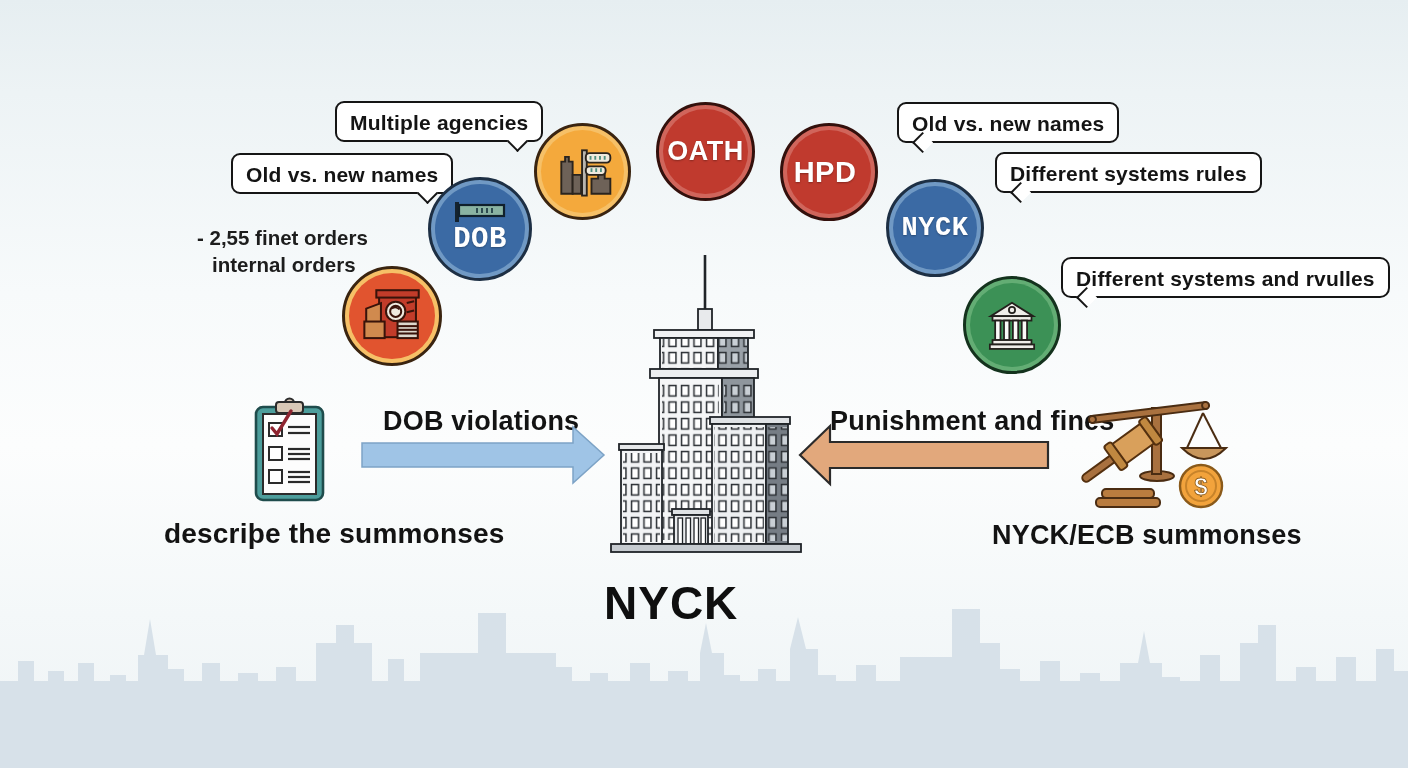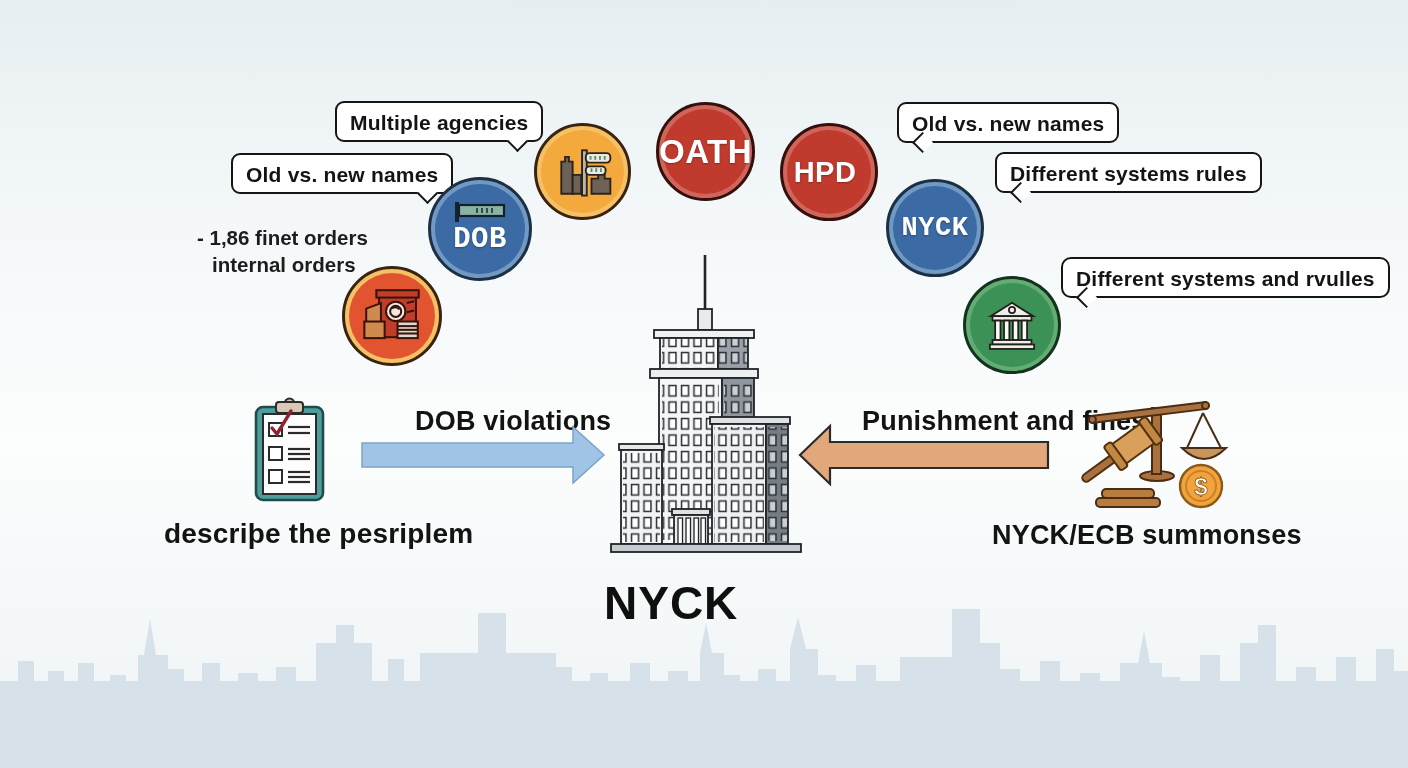--- a/index.html
+++ b/index.html
@@ -31,21 +31,21 @@
   .c-blue  .core{background:#3b6aa4;font-family:Liberation Mono, monospace;}
   .c-red   .ring{background:#d0655b;border:3px solid #33100c;}
   .c-red   .core{background:#c03a2e;}
   .c-orange .ring{background:#f6c067;border:3px solid #3a2410;}
   .c-orange .core{background:#f4a93c;}
   .c-green .ring{background:#63ad74;border:3px solid #14321d;}
   .c-green .core{background:#3c9156;}
   
   .notes{position:absolute;font-size:20.5px;font-weight:700;line-height:27px;color:#1d1d1d;}
   .notes .indent{padding-left:15px;}
-  .arrow-label{position:absolute;font-size:27px;font-weight:700;color:#131313;letter-spacing:.2px;margin-left:32px;}
+  .arrow-label{position:absolute;font-size:27px;font-weight:700;color:#131313;letter-spacing:.2px;}
   .caption{position:absolute;font-size:28px;font-weight:700;color:#131313;letter-spacing:.2px;}
   .nyck{position:absolute;font-size:46px;font-weight:800;color:#0f0f0f;letter-spacing:1px;text-align:left;}
 </style>
 </head>
 <body>
 
 <div class="stage">
 
   <svg class="abs" style="left:0;bottom:0;" width="1408" height="185" viewBox="0 0 1408 185">
     <path fill="#e2eaef" d="M0,130 H80 V112 H180 V130 H300 V118 H420 V130 H560 V115 H700 V130 H840 V120 H980 V130 H1120 V114 H1250 V130 H1408 V185 H0 Z"></path>
@@ -62,21 +62,21 @@
     <span>Old vs. new names</span><span class="tail"></span>
   </div>
   <div class="bubble tail-bl" style="left:995px;top:152px;">
     <span>Different systems rules</span><span class="tail"></span>
   </div>
   <div class="bubble tail-bl" style="left:1061px;top:257px;border-radius:10px;">
     <span>Different systems and rvulles</span><span class="tail"></span>
   </div>
 
   <div class="notes" style="left:197px;top:224px;">
-    <div>- 1,86 finet orders</div>
+    <div>- 2,55 finet orders</div>
     <div class="indent">internal orders</div>
   </div>
 
   <div class="circle c-blue" style="left:428px;top:177px;width:104px;height:104px;">
     <div class="ring"></div>
     <div class="core">
       <svg width="54" height="20" viewBox="0 0 54 20" style="margin-bottom:1px;">
         <rect x="2" y="0" width="4" height="20" fill="#15232f"></rect>
         <rect x="6" y="3" width="45" height="11" fill="#8ab3a2" stroke="#10202c" stroke-width="2.2"></rect>
         <g stroke="#16313c" stroke-width="1.6">
@@ -111,21 +111,21 @@
             <line x1="49" y1="31" x2="49" y2="35"></line>
             <line x1="54" y1="31" x2="54" y2="35"></line>
           </g>
       </svg>
     </div>
   </div>
 
   <div class="circle c-red" style="left:656px;top:102px;width:99px;height:99px;">
     <div class="ring"></div>
     <div class="core">
-      <span class="lbl" style="font-size:33px;">OATH</span>
+      <span class="lbl" style="font-size:27px;">OATH</span>
     </div>
   </div>
 
   <div class="circle c-red" style="left:780px;top:123px;width:98px;height:98px;">
     <div class="ring"></div>
     <div class="core">
       <span class="lbl" style="font-size:29px;margin-left:-8px;">HPD</span>
     </div>
   </div>
 
@@ -240,21 +240,21 @@
         <line x1="38" y1="80" x2="60" y2="80"></line>
         <line x1="38" y1="85" x2="60" y2="85"></line>
     </g>
     <path d="M22,31 L27,37 L41,14" fill="none" stroke="#8e2430" stroke-width="3.4" stroke-linecap="round"></path>
   </svg>
 
   <div class="arrow-label" style="left:383px;top:406px;">DOB violations</div>
   <svg class="abs" style="left:360px;top:424px;" width="246" height="64" viewBox="0 0 246 64">
     <polygon points="2,19 213,19 213,3 244,31 213,59 213,43 2,43" fill="#9fc4e6" stroke="#7da3c6" stroke-width="1.5"></polygon>
   </svg>
-  <div class="caption" style="left:164px;top:518px;">descriþe the pesriplem</div>
+  <div class="caption" style="left:164px;top:518px;">descriþe the summonses</div>
 
   <div class="arrow-label" style="left:830px;top:406px;">Punishment and fines</div>
   <svg class="abs" style="left:796px;top:420px;" width="256" height="68" viewBox="0 0 256 68">
     <polygon points="4,35 34,6 34,22 252,22 252,48 34,48 34,64" fill="#e2a87c" stroke="#2b2b2b" stroke-width="2.2"></polygon>
   </svg>
 
   <svg class="abs" style="left:1060px;top:396px;" width="176" height="118" viewBox="0 0 176 118">
     <g stroke="#4a2c12" stroke-width="2">
       <ellipse cx="97" cy="80" rx="17" ry="5" fill="#a9713f"></ellipse>
       <rect x="92" y="12" width="9" height="66" fill="#a9713f"></rect>

